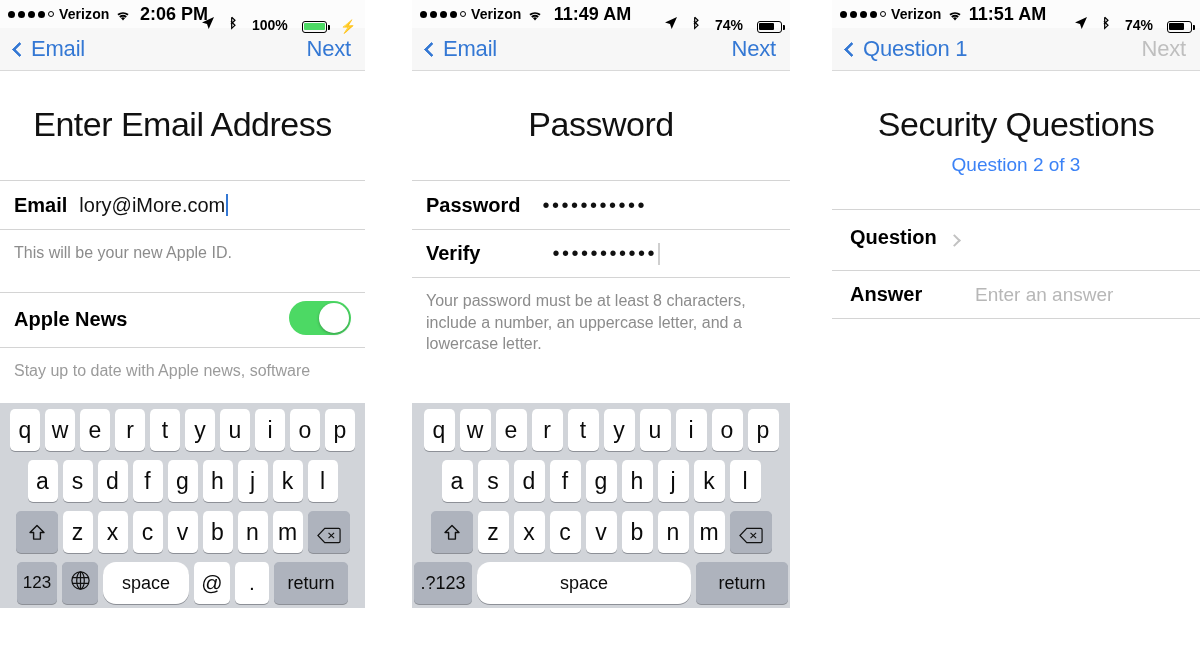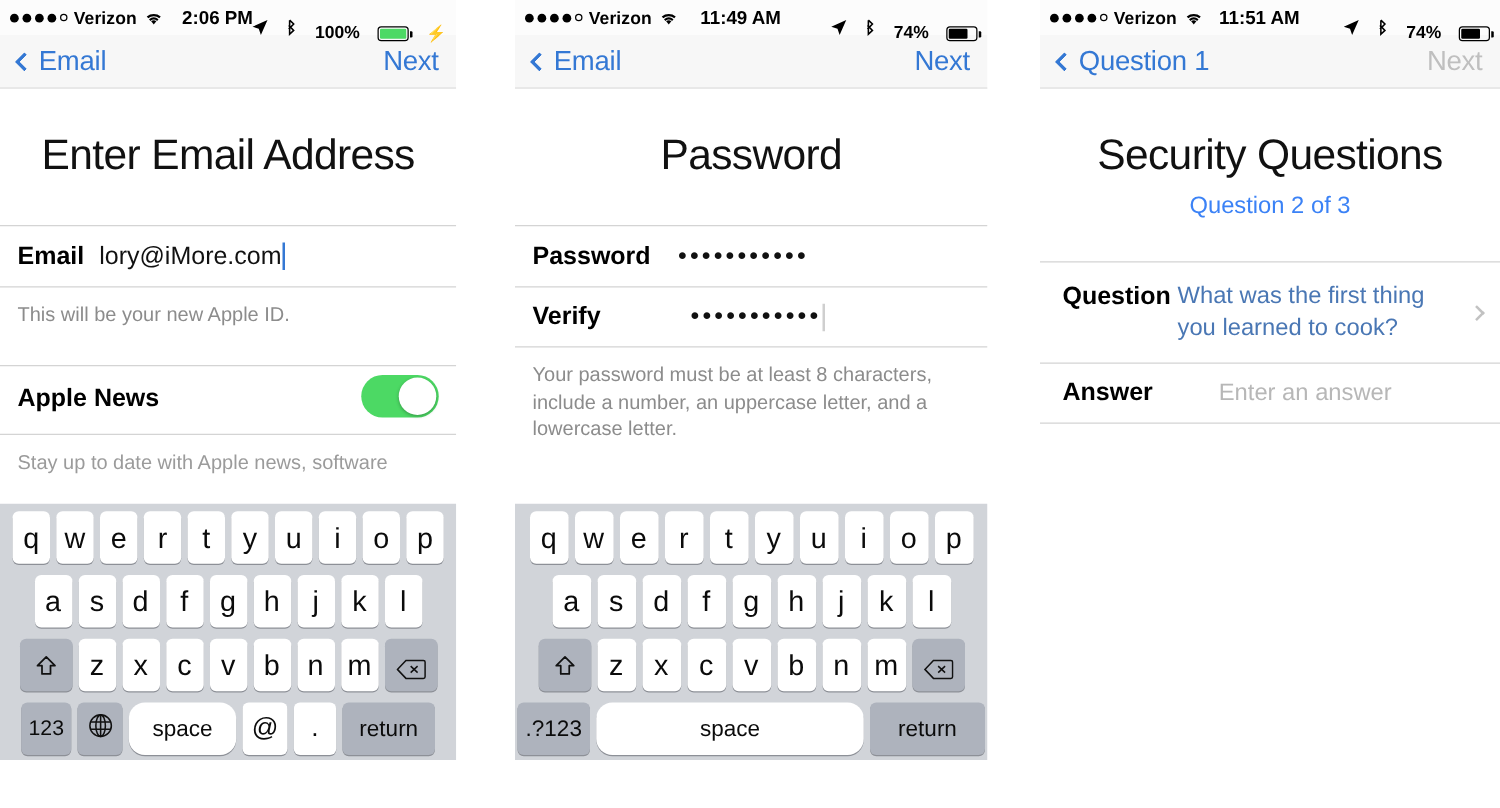--- a/index.html
+++ b/index.html
@@ -40,21 +40,21 @@
   .sb-dots { display: flex; align-items: center; gap: 3px; }
   .sb-dots i {
     width: 7px; height: 7px; border-radius: 50%;
     background: #000; display: block;
   }
   .sb-dots i.hollow { background: transparent; border: 1.2px solid #000; width: 6px; height: 6px; }
   .sb-carrier { font-size: 14px; font-weight: bold; letter-spacing: .1px; }
   .sb-wifi { display: inline-block; width: 16px; height: 12px; }
   .sb-center {
     position: absolute; left: 0; right: 17px; text-align: center;
-    font-size: 15px; font-weight: bold; pointer-events: none;
+    font-size: 18px; font-weight: bold; pointer-events: none;
   }
   .sb-right { margin-left: auto; display: flex; align-items: flex-end; gap: 14px; z-index:2;margin-top:20px;}
   .sb-pct { font-size: 14px; font-weight: bold; }
   .batt {
     position: relative; width: 25px; height: 12px;
     border: 1.3px solid #000; border-radius: 3px; padding: 1.2px;
   }
   .batt::after {
     content: ""; position: absolute; right: -4px; top: 3.3px;
     width: 2.2px; height: 5px; background: #000; border-radius: 0 1px 1px 0;
@@ -487,21 +487,20 @@
 
     <div class="content">
       <div class="page-title">Security Questions</div>
       <div class="page-sub">Question 2 of 3</div>
 
       <div style="height:33px"></div>
 
       <div class="group">
         <div class="qrow">
           <span class="row-label">Question</span>
-          <span class="q-link">What was the first thing you learned to cook?</span>
           <span class="q-chev"></span>
         </div>
         <div class="arow" style="border-top:1px solid #d4d4d4">
           <span class="row-label">Answer</span>
           <span class="a-placeholder">Enter an answer</span>
         </div>
       </div>
     </div>
   </div>
 

